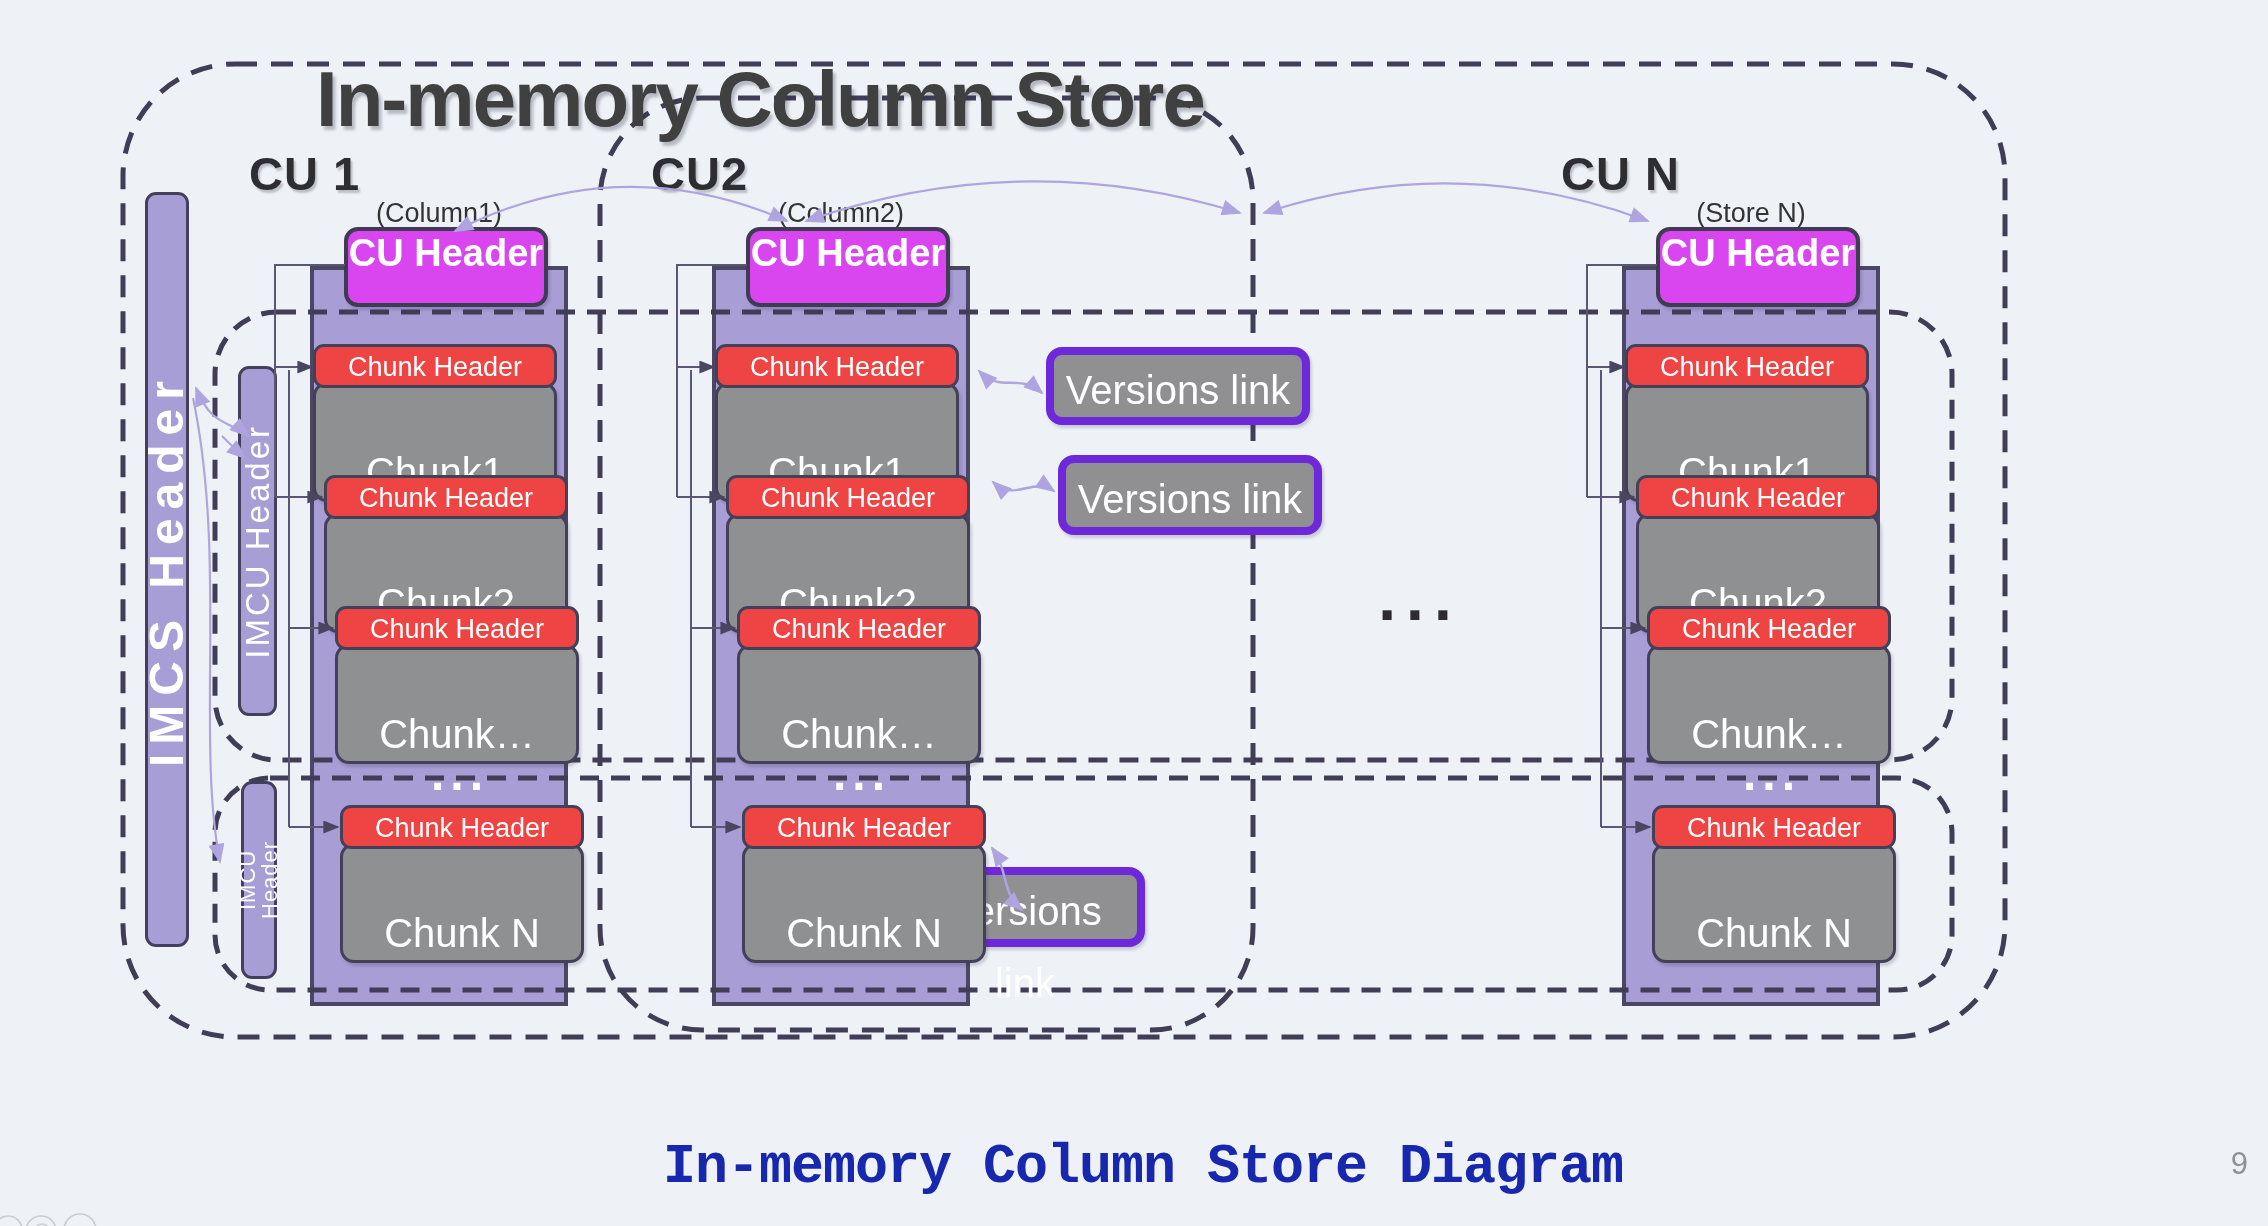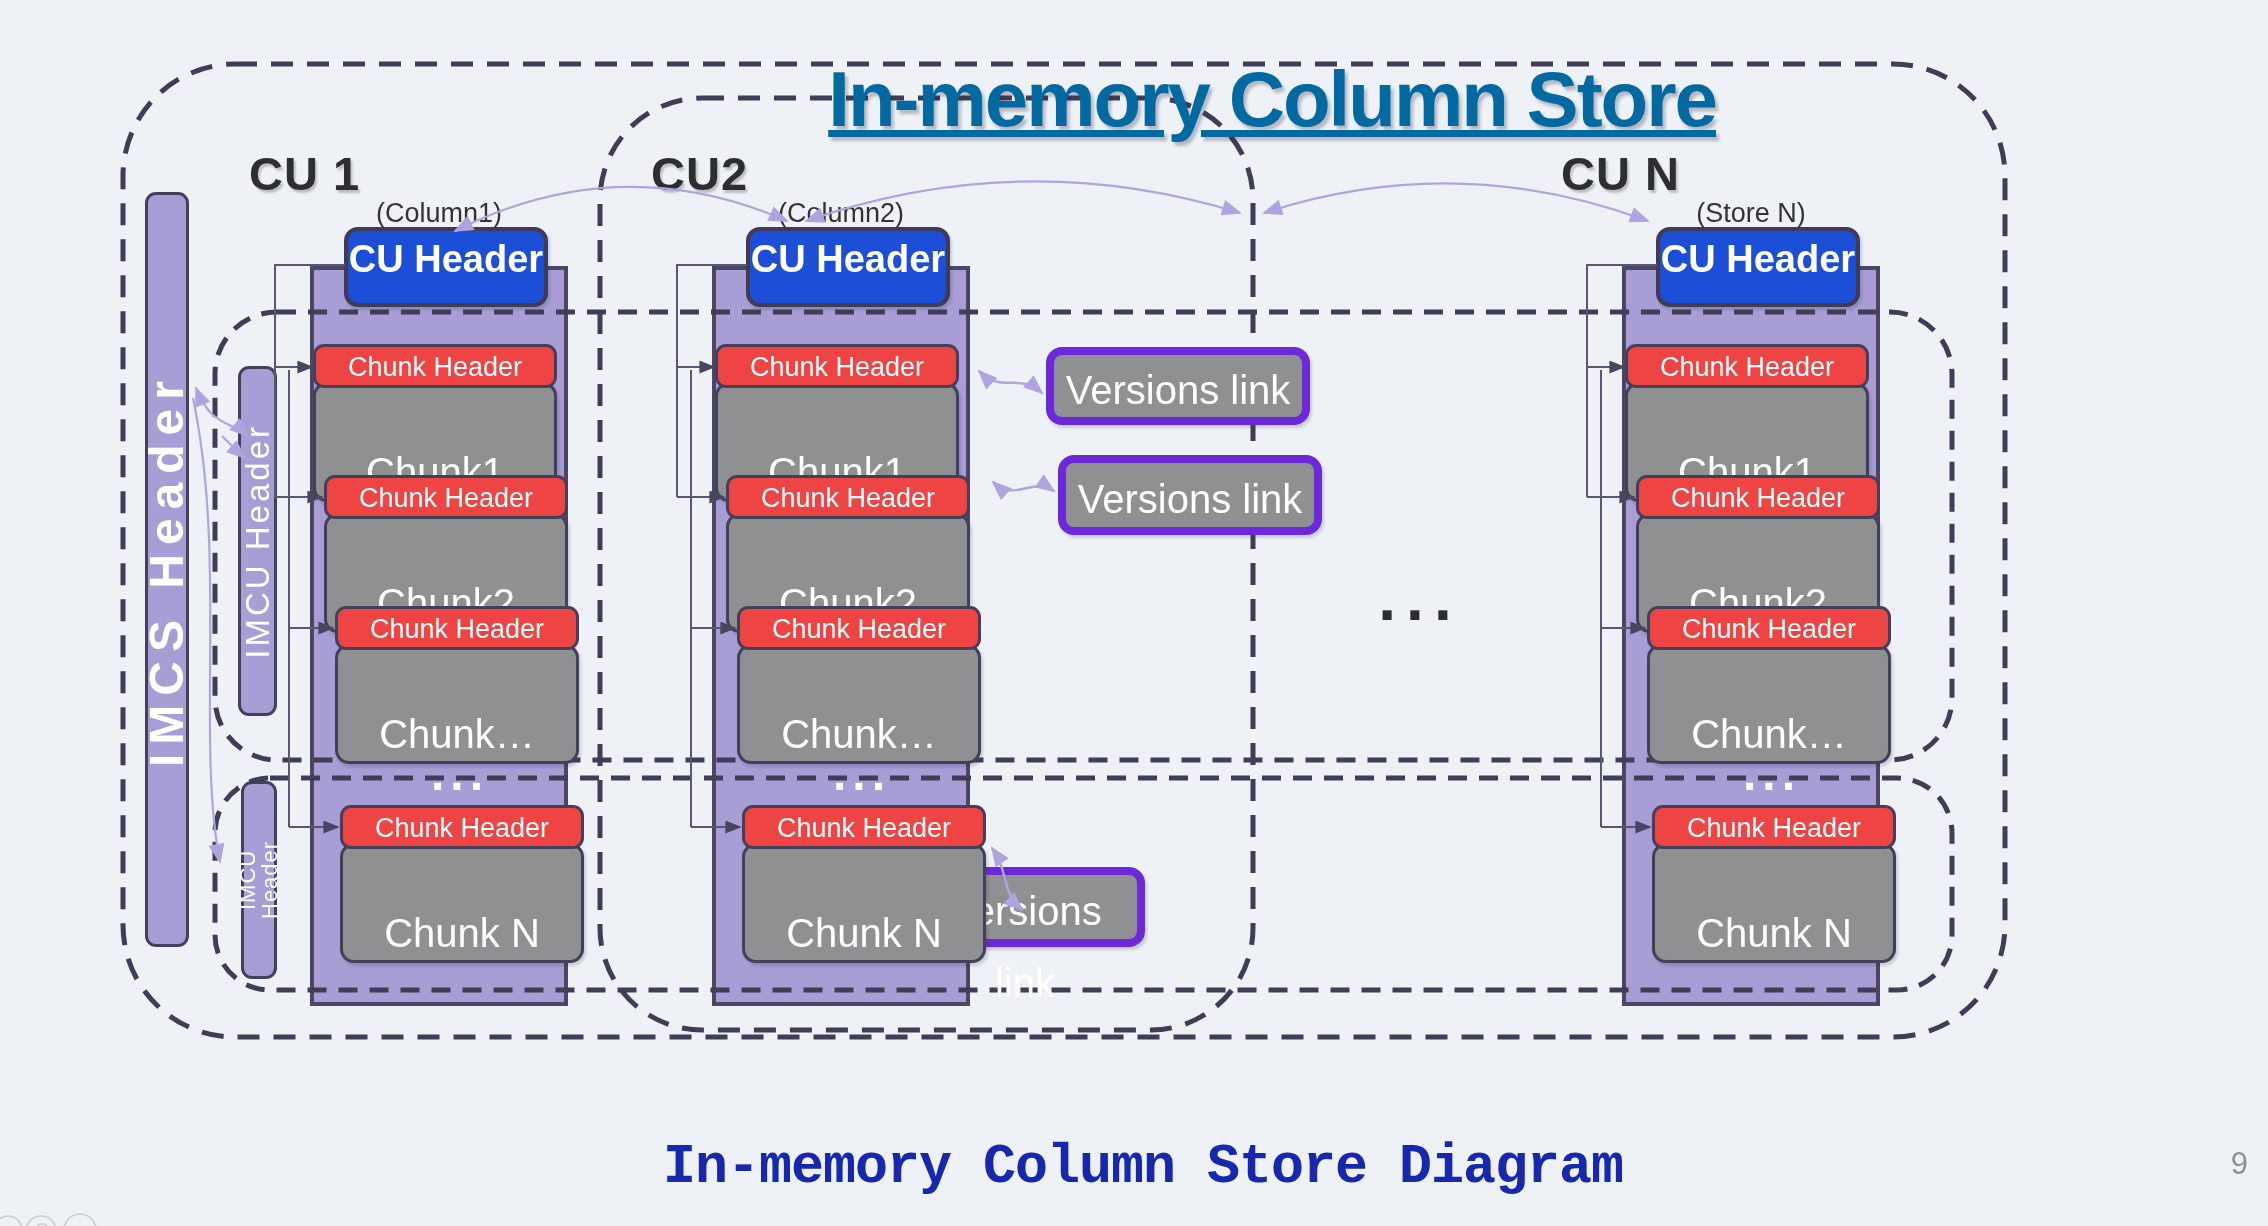--- a/index.html
+++ b/index.html
@@ -1,21 +1,21 @@
 <!DOCTYPE html>
 <html><head>
 <meta charset="utf-8">
 <style>
   html,body{margin:0;padding:0;background:#eef2f6;}
   #stage{position:relative;width:2268px;height:1226px;background:#eef2f6;overflow:hidden;
          font-family:"Liberation Sans",sans-serif;}
   .abs{position:absolute;}
   
-  #main-title{left:316px;top:54px;width:1400px;text-align:right;font-size:78px;font-weight:bold;
-      color:#0369a1;letter-spacing:-2px;z-index:5;text-shadow:3px 4px 3px rgba(40,40,60,.28);text-decoration:underline;}
+  #main-title{left:316px;top:54px;width:1400px;text-align:left;font-size:78px;font-weight:bold;
+      color:#404040;letter-spacing:-2px;z-index:5;text-shadow:3px 4px 3px rgba(40,40,60,.28);}
   #caption{left:443px;top:1136px;width:1400px;text-align:center;font-size:55px;font-weight:bold;
       color:#1727ae;letter-spacing:-1px;z-index:5;font-family:Liberation Mono, monospace;}
   #page-number{right:20px;top:1146px;font-size:31px;color:#8e9297;z-index:5;}
   
   .vbar{background:#a79ed6;border:3px solid #433f5c;border-radius:11px;z-index:1;
         display:flex;align-items:center;justify-content:center;box-sizing:border-box;}
   .vtext{writing-mode:vertical-rl;transform:rotate(180deg);color:#fff;text-align:center;line-height:1.0;}
   #imcs-bar{left:145px;top:192px;width:44px;height:755px;}
   #imcs-bar .vtext{font-size:48px;font-weight:bold;letter-spacing:9px;}
   #imcu-bar-1{left:238px;top:366px;width:39px;height:350px;}
@@ -23,23 +23,23 @@
   #imcu-bar-2{left:241px;top:781px;width:36px;height:198px;}
   #imcu-bar-2 .vtext{font-size:22px;height:120px;letter-spacing:1px;}
   
   .column{position:absolute;top:0;width:0;height:0;}
   .col-body{position:absolute;left:0;top:266px;width:258px;height:740px;background:#a89dd4;
       border:4px solid #4a4664;box-sizing:border-box;z-index:1;}
   .cu-title{position:absolute;left:-61px;top:146px;width:380px;text-align:left;font-size:47px;
       font-weight:bold;color:#2e2e32;z-index:2;letter-spacing:1px;text-shadow:2px 3px 2px rgba(40,40,60,.25);}
   .cu-subtitle{position:absolute;left:-61px;top:198px;width:380px;text-align:center;font-size:27px;
       color:#333;z-index:2;}
-  .cu-header{position:absolute;left:34px;top:227px;width:204px;height:80px;background:#1d4ed8;
+  .cu-header{position:absolute;left:34px;top:227px;width:204px;height:80px;background:#d946ef;
       border:4px solid #3f3b55;border-radius:14px;z-index:4;color:#fff;font-size:38px;font-weight:bold;
-      text-align:center;line-height:40px;padding-top:8px;box-sizing:border-box;
+      text-align:center;line-height:40px;padding-top:2px;box-sizing:border-box;
       box-shadow:2px 3px 3px rgba(50,50,80,.2);}
   .chunk{position:absolute;width:244px;z-index:4;}
   .chunk .hdr{position:relative;height:44px;background:#ef4444;border:3px solid #44405a;border-radius:11px;
       color:#fff;font-size:27px;text-align:center;line-height:40px;box-sizing:border-box;z-index:2;}
   .chunk .body{position:relative;margin-top:-6px;height:120px;background:#8f9092;border:3px solid #44405a;
       border-radius:14px;box-sizing:border-box;z-index:1;color:#fff;font-size:40px;text-align:center;
       display:flex;align-items:flex-end;justify-content:center;padding-bottom:4px;
       box-shadow:2px 3px 3px rgba(50,50,80,.2);}
   .col-dots{position:absolute;left:75px;top:750px;width:150px;text-align:center;color:#fff;
       font-size:48px;font-weight:bold;letter-spacing:6px;z-index:4;line-height:48px;}

